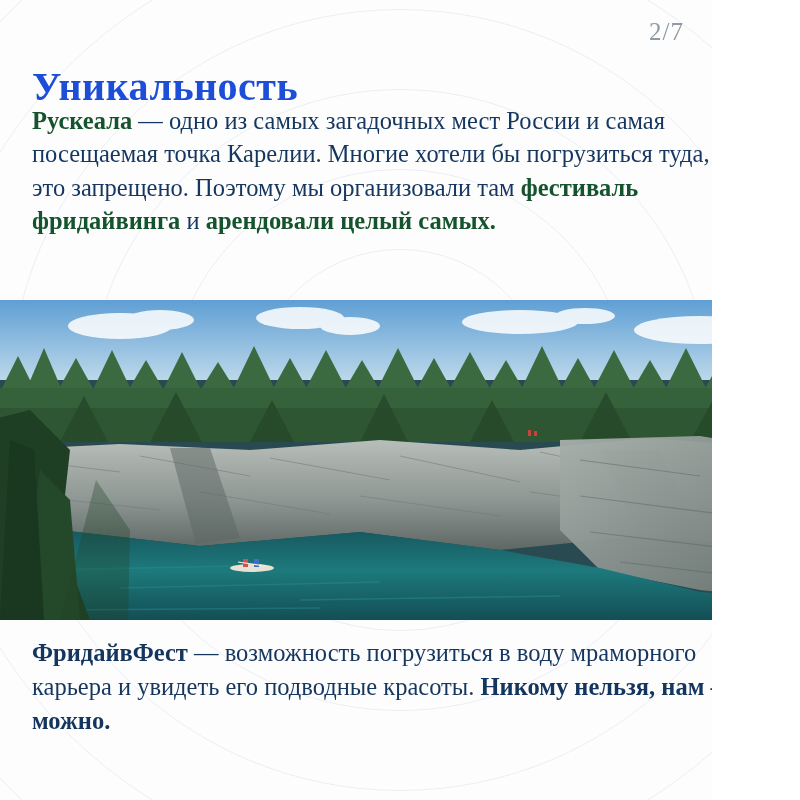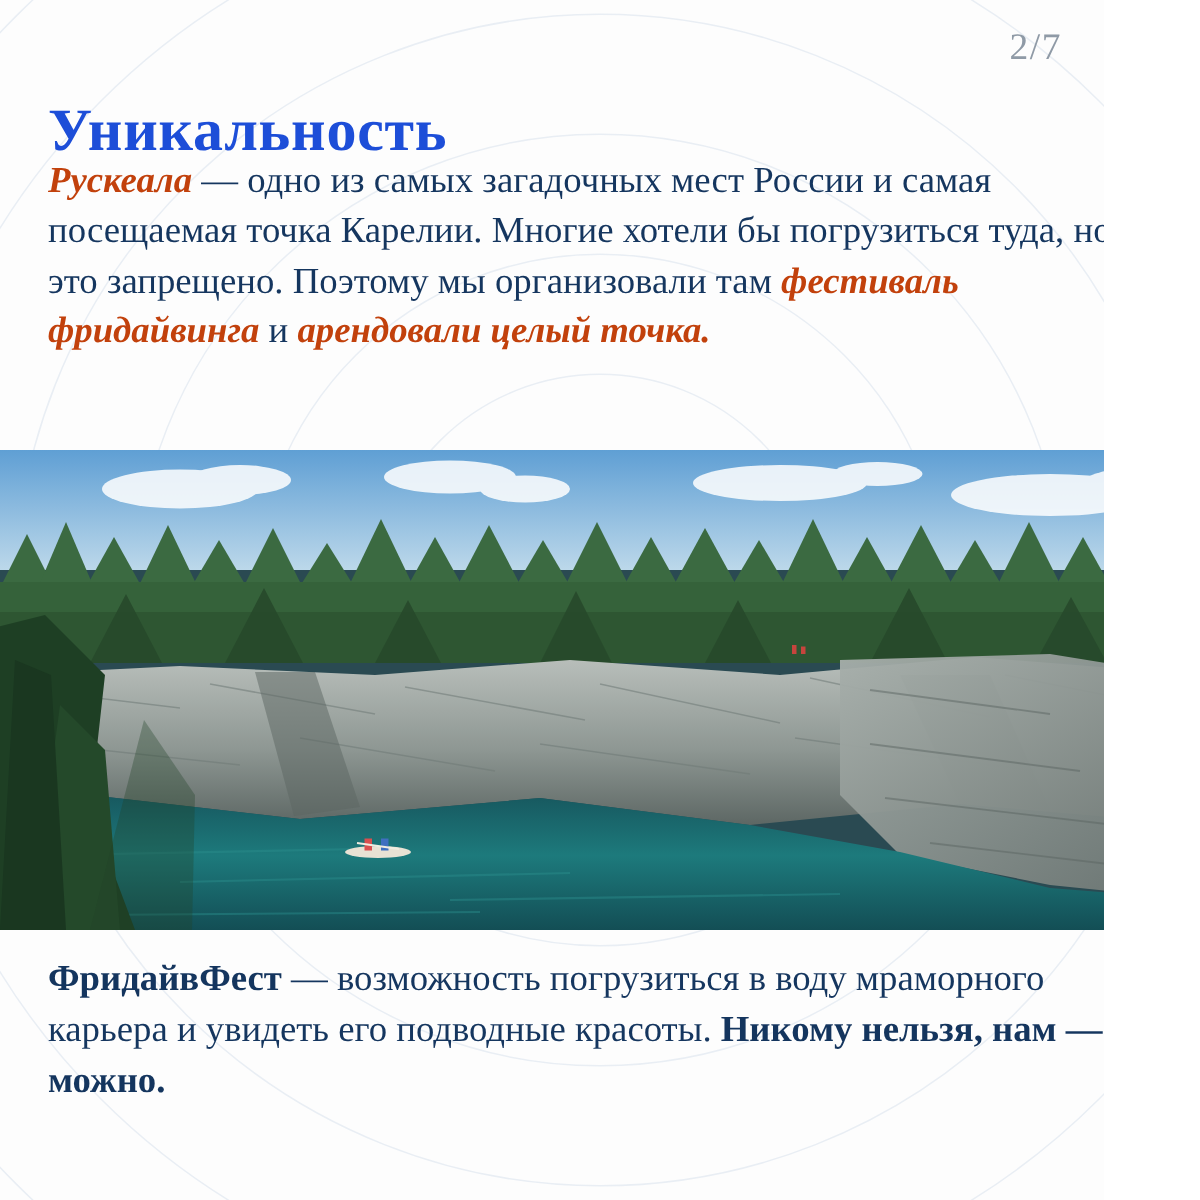--- a/index.html
+++ b/index.html
@@ -12,21 +12,20 @@
     overflow: hidden;
     font-family: "Liberation Serif", serif;
     background: #ffffff;
   }
   .slide {
     position: relative;
     width: 712px;
     height: 800px;
     background: #fdfdfd;
     overflow: hidden;
-    padding-left: 24px;
   }
   
   .rings {
     position: absolute;
     left: -260px;
     top: -150px;
     width: 1320px;
     height: 1100px;
     pointer-events: none;
   }
@@ -60,22 +59,21 @@
     position: absolute;
     left: 32px;
     top: 104px;
     width: 740px;
     font-size: 24.5px;
     line-height: 1.36;
     color: #15365f;
   }
   .top-text b {
     font-weight: bold;
-    color: #c2410c;
-    font-style: italic;
+    color: #14532d;
   }
   .photo {
     position: absolute;
     left: 0;
     top: 300px;
     width: 800px;
     height: 320px;
     overflow: hidden;
     background: #2a4a52;
   }
@@ -110,21 +108,21 @@
     <span style="width:940px;height:940px"></span>
     <span style="width:1100px;height:1100px"></span>
     <span style="width:1260px;height:1260px"></span>
   </div>
 
   <div class="page-counter">2/7</div>
 
   <h1 class="title">Уникальность</h1>
 
   <div class="top-text">
-    <b>Рускеала</b><span> — одно из самых загадочных мест России и самая посещаемая точка Карелии. Многие хотели бы погрузиться туда, но это запрещено. Поэтому мы организовали там </span><b>фестиваль фридайвинга</b><span> и </span><b>арендовали целый точка.</b>
+    <b>Рускеала</b><span> — одно из самых загадочных мест России и самая посещаемая точка Карелии. Многие хотели бы погрузиться туда, но это запрещено. Поэтому мы организовали там </span><b>фестиваль фридайвинга</b><span> и </span><b>арендовали целый самых.</b>
   </div>
 
   <div class="photo">
     <svg width="800" height="320" viewBox="0 0 800 320">
       <defs>
         <linearGradient id="skyGrad" x1="0" y1="0" x2="0" y2="1">
           <stop offset="0%" stop-color="#5f9fd4"></stop>
           <stop offset="100%" stop-color="#bcd8ea"></stop>
         </linearGradient>
         <linearGradient id="waterGrad" x1="0" y1="0" x2="0" y2="1">

